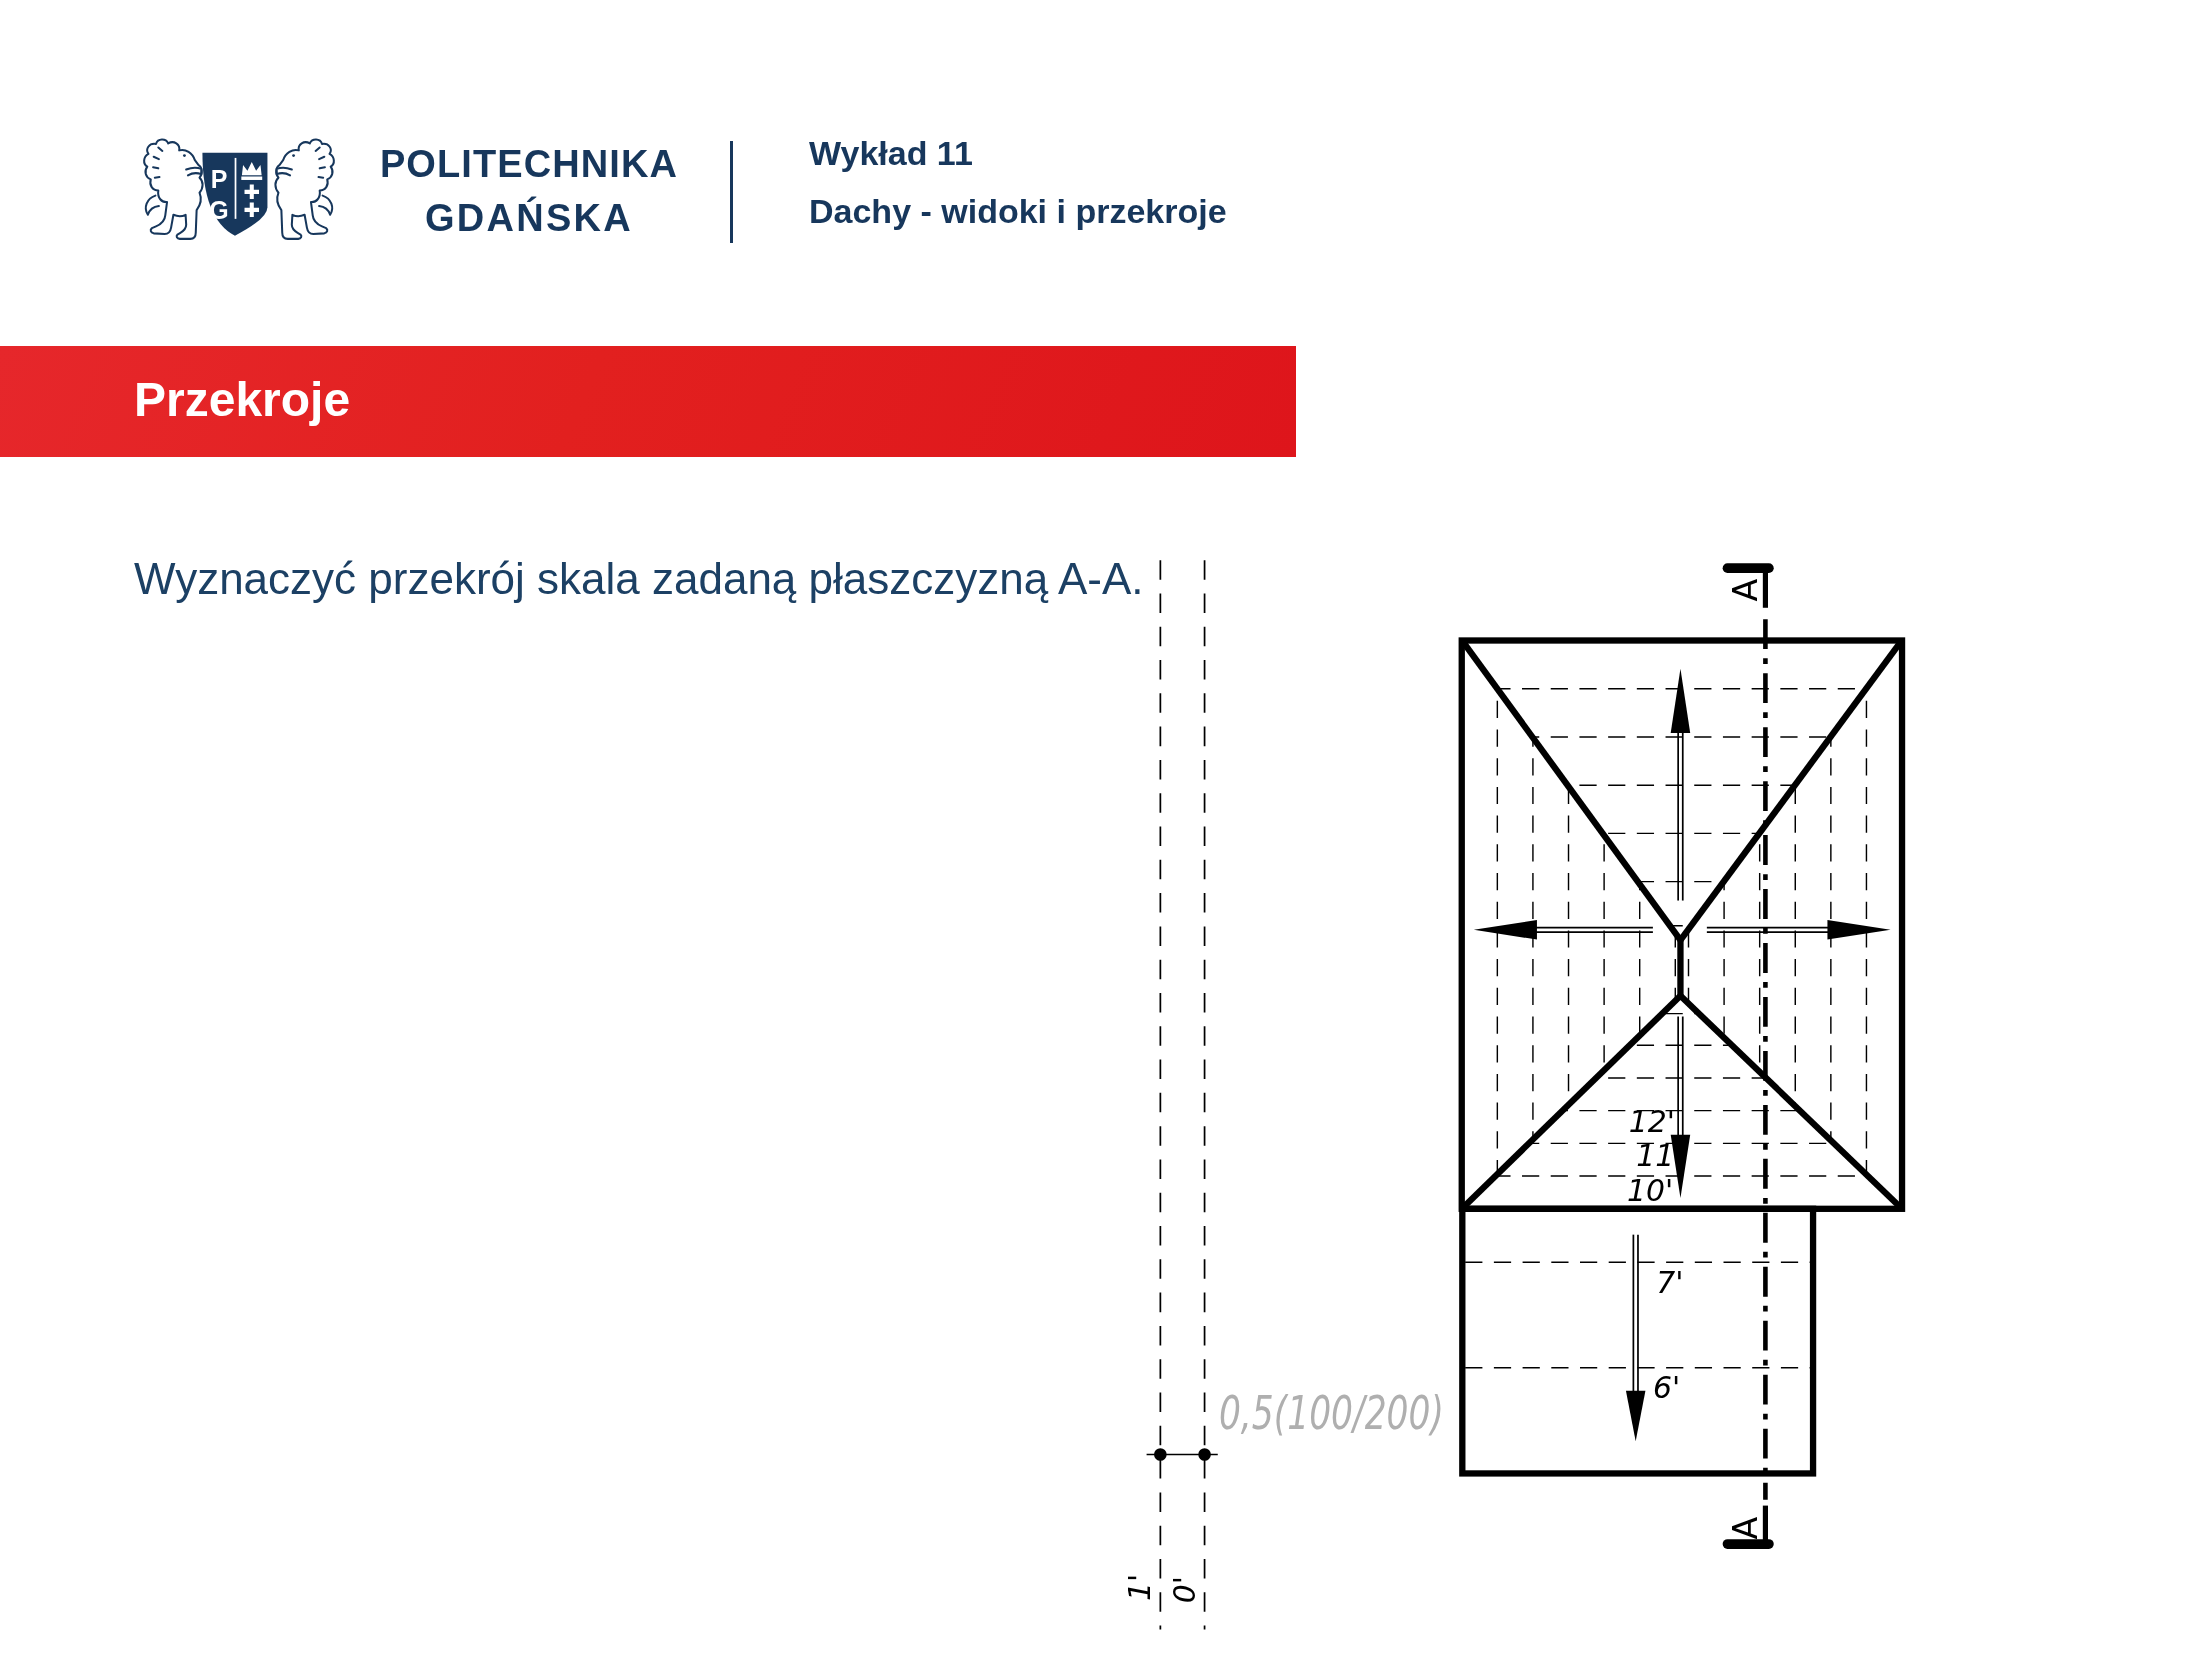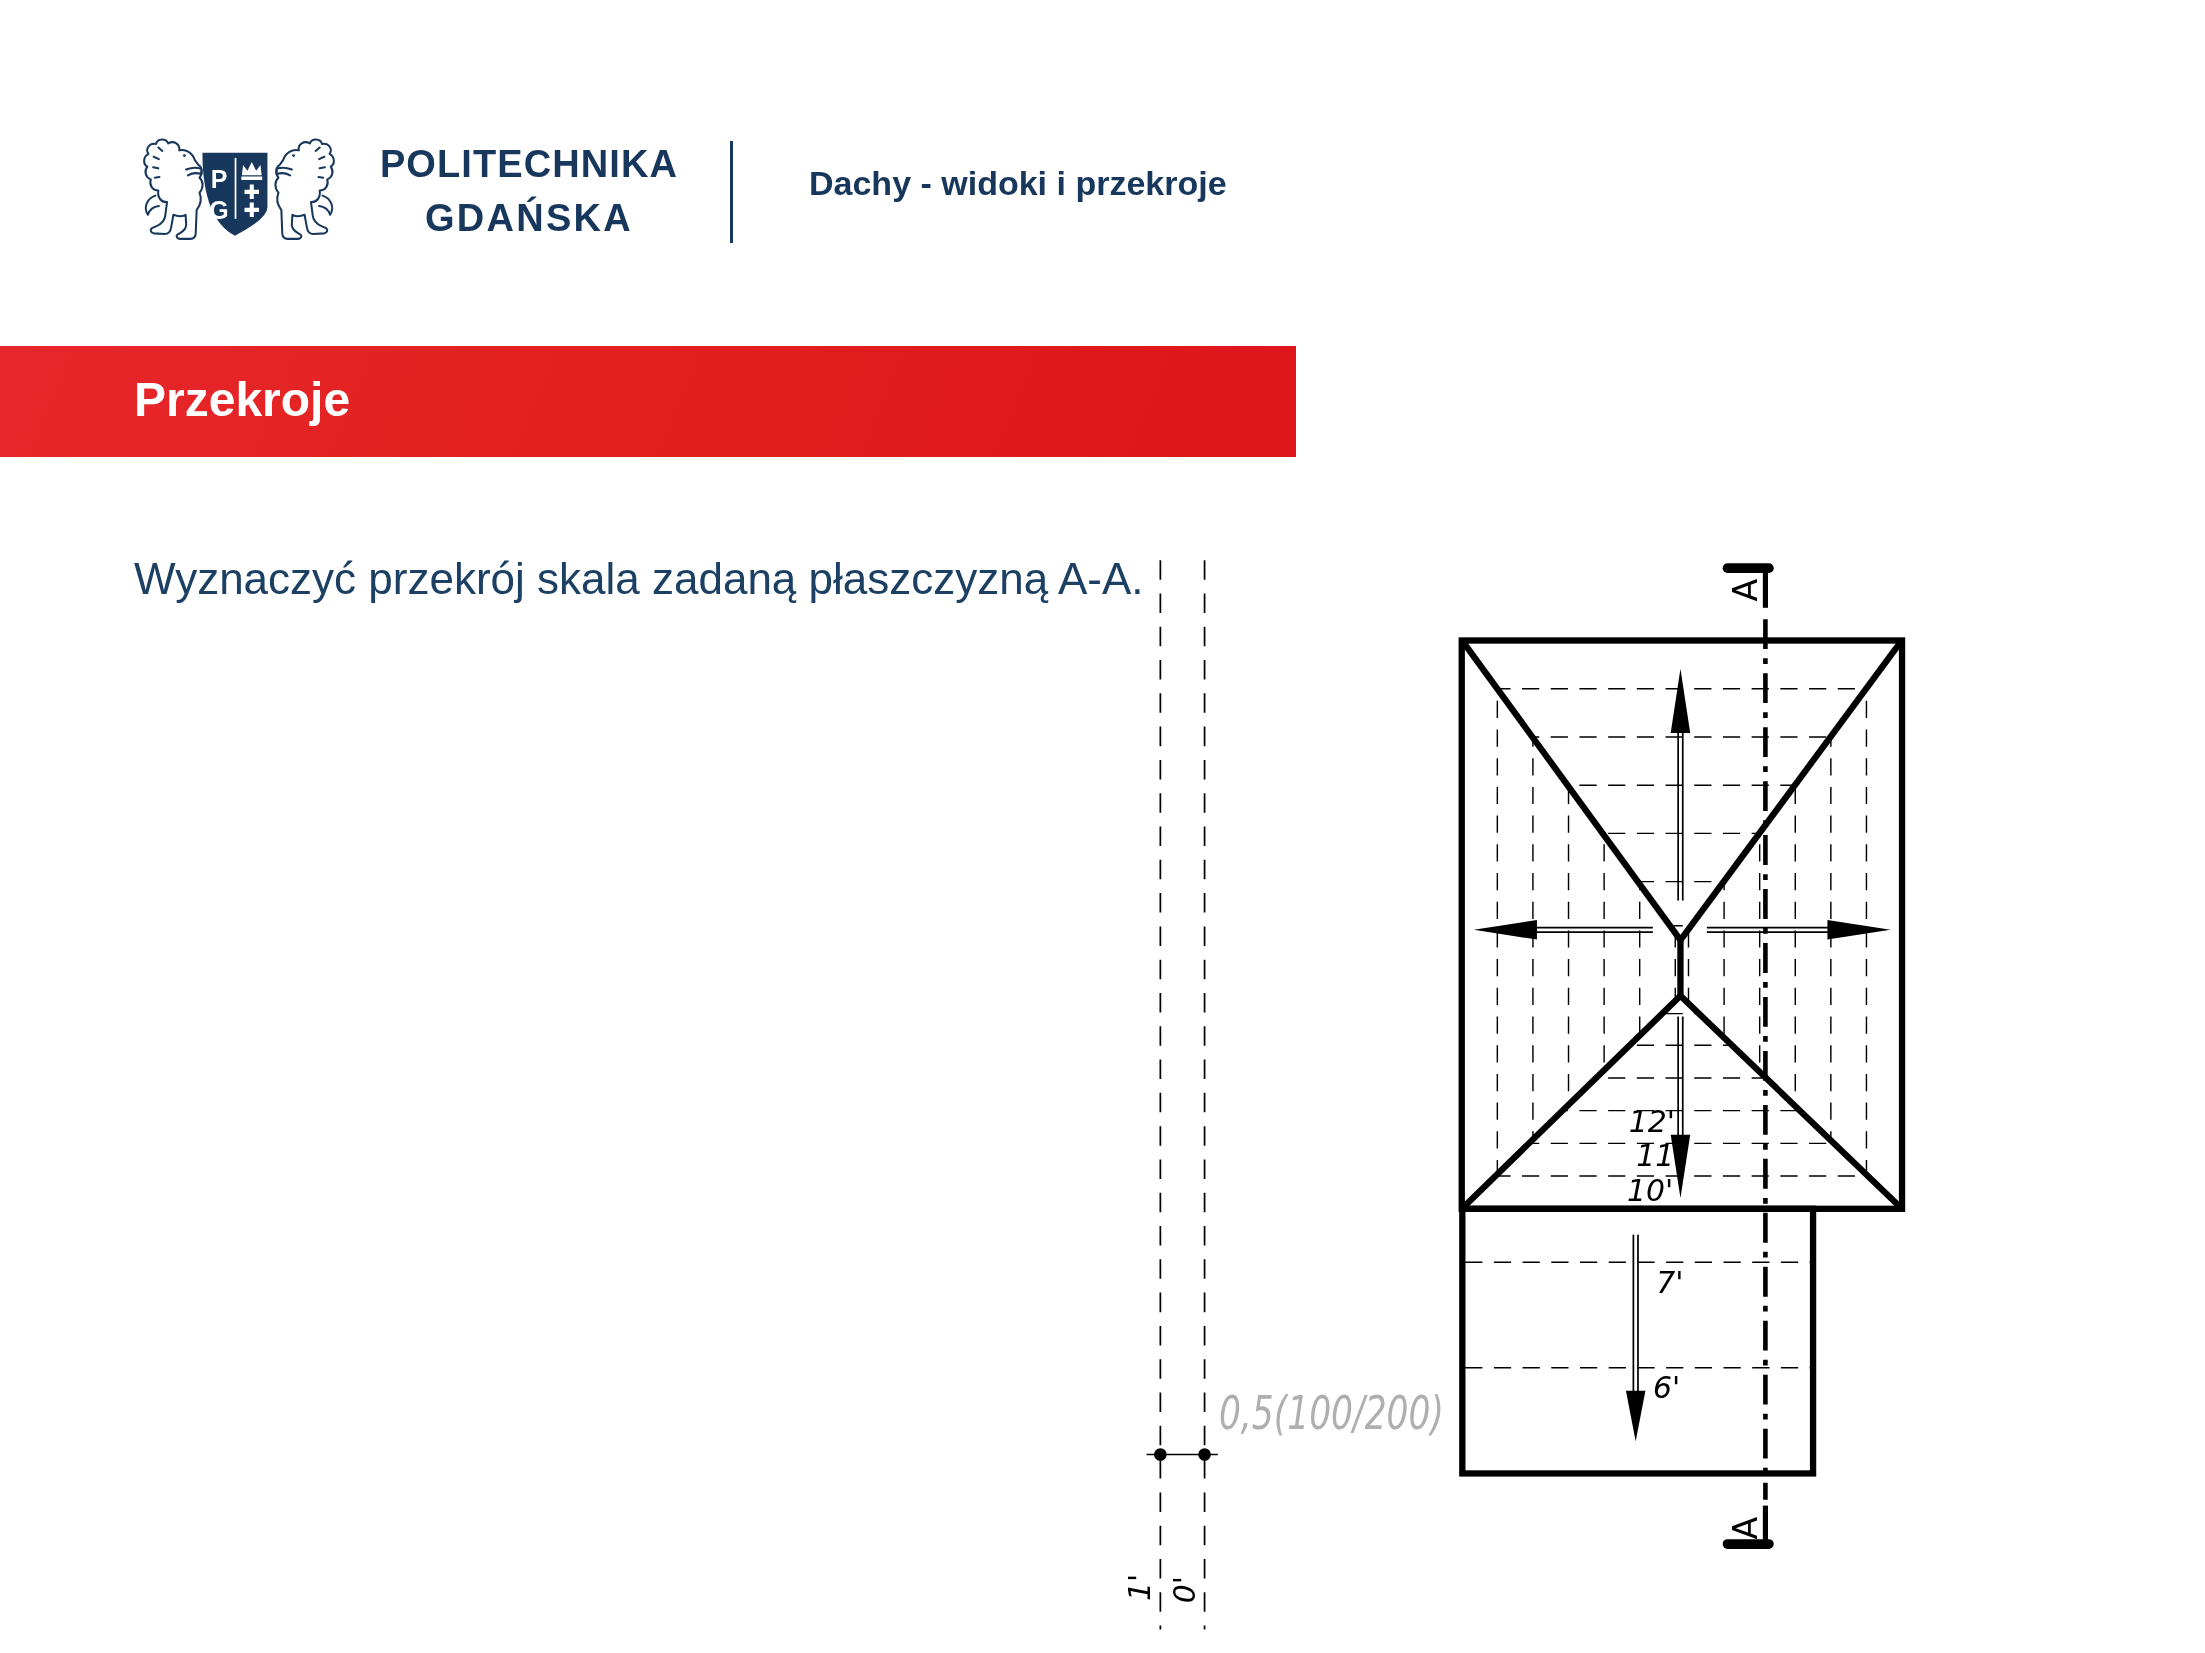--- a/index.html
+++ b/index.html
@@ -8,21 +8,21 @@
     font-family:"Liberation Sans",sans-serif;
   }
   .abs{position:absolute;}
   
   .brand-block{left:345px;top:137px;width:368px;text-align:center;color:#17375C;z-index:3;}
   .brand-line1{font-size:38px;font-weight:bold;letter-spacing:1.1px;line-height:54px;}
   .brand-line2{font-size:38px;font-weight:bold;letter-spacing:2.3px;line-height:54px;}
   .header-sep{left:730px;top:141px;width:3.4px;height:102px;background:#17375C;z-index:3;}
   .lecture-block{left:809px;top:133px;color:#17375C;z-index:3;}
   .lecture-number{font-size:34px;font-weight:bold;line-height:40px;}
-  .lecture-topic{font-size:34px;font-weight:bold;line-height:40px;margin-top:30px;}
+  .lecture-topic{font-size:34px;font-weight:bold;line-height:40px;margin-top:18px;}
   
   .banner{left:0;top:346px;width:1296px;height:111px;
     background:linear-gradient(113deg,#E6272B 0%,#E2201f 45%,#DE151B 100%);z-index:3;}
   .banner-title{position:absolute;left:134px;top:0;height:88px;line-height:107px;
     color:#ffffff;font-size:48px;font-weight:bold;}
   
   .task-block{left:134px;top:547px;color:#1C4064;font-size:44px;line-height:64px;z-index:3;}
   
   .drawing-svg{left:1080px;top:534px;width:907px;height:1120px;z-index:2;}
   .thick{stroke:#000;stroke-width:11;fill:none;}
@@ -72,20 +72,21 @@
 </svg>
 
 <div class="abs brand-block">
   <div class="brand-line1">POLITECHNIKA</div>
   <div class="brand-line2">GDAŃSKA</div>
 </div>
 
 <div class="abs header-sep"></div>
 
 <div class="abs lecture-block">
+  <div class="lecture-number">Wykład 11</div>
   <div class="lecture-topic">Dachy - widoki i przekroje</div>
 </div>
 
 <div class="abs banner">
   <div class="banner-title">Przekroje</div>
 </div>
 
 <div class="abs task-block">
   <div>Wyznaczyć przekrój skala zadaną płaszczyzną A-A.</div>
 </div>

